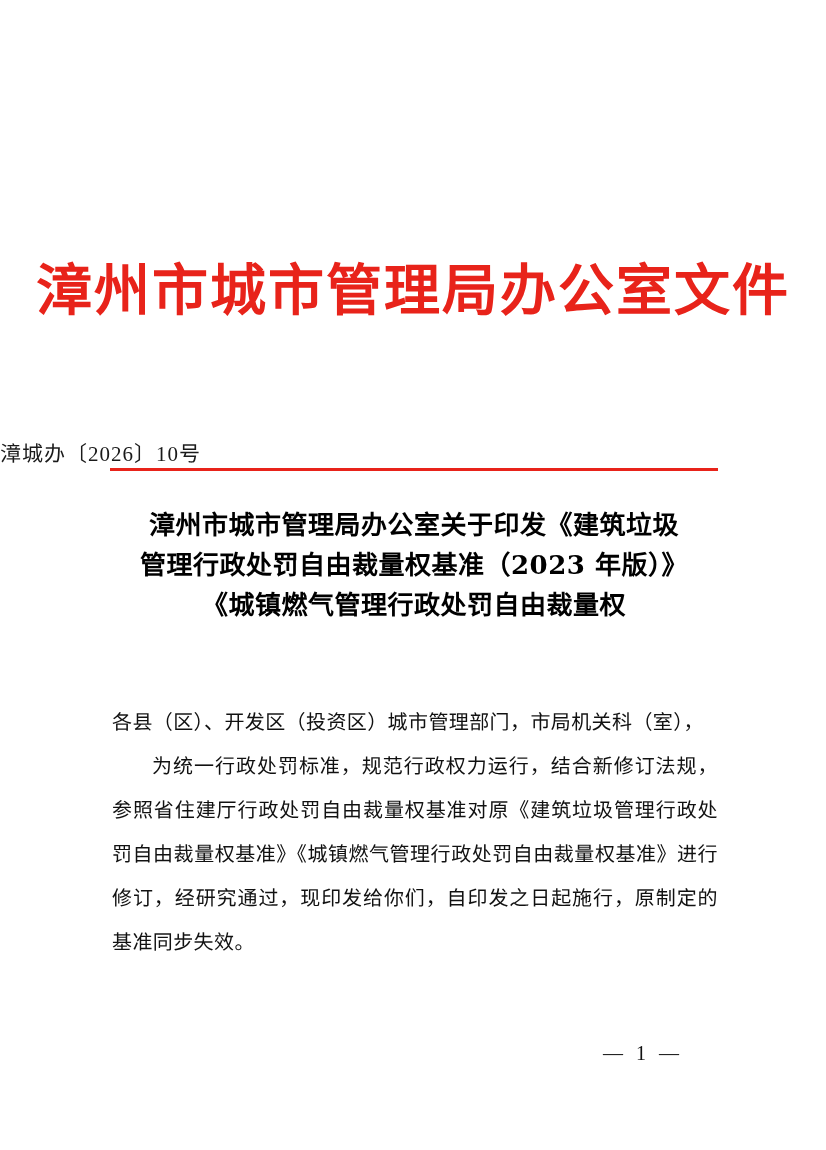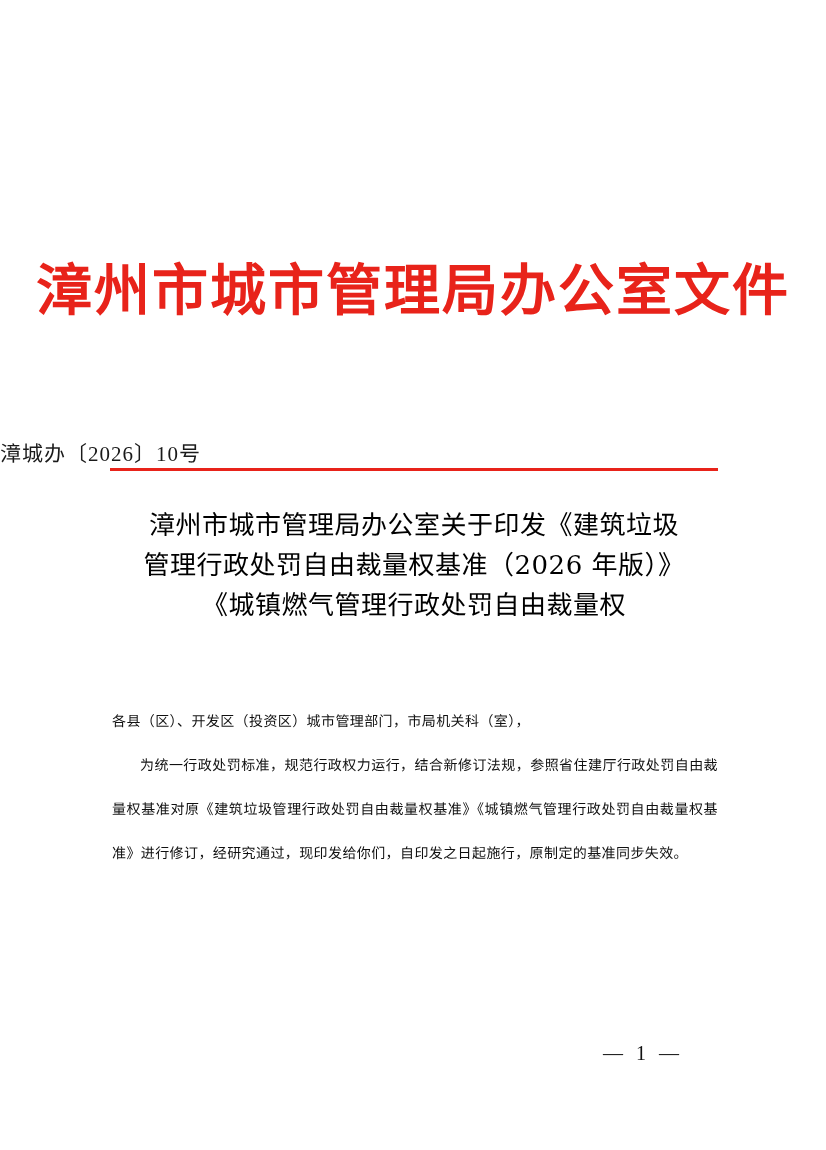--- a/index.html
+++ b/index.html
@@ -64,38 +64,38 @@
   }
 
   
   .main-title {
     position: absolute;
     top: 505px;
     left: 110px;
     width: 608px;
     text-align: center;
     font-family: "DejaVu Serif", "Liberation Serif", serif;
-    font-weight: normal;
+    font-weight: bold;
     font-size: 26px;
     line-height: 40px;
     color: #000000;
     letter-spacing: 0.5px;
   }
   .main-title .tline {
     display: block;
     white-space: nowrap;
   }
 
   
   .body-text {
     position: absolute;
     top: 700px;
     left: 112px;
     width: 606px;
-    font-size: 14px;
+    font-size: 20px;
     line-height: 44px;
     color: #111111;
     letter-spacing: 0.4px;
     font-family: Liberation Serif, serif;
   }
   .body-text p {
     margin: 0;
     text-align: justify;
     text-justify: inter-ideograph;
   }
@@ -127,21 +127,21 @@
   <div class="doc-header">
     <div class="doc-header-title">漳州市城市管理局办公室文件</div>
   </div>
 
   <div class="doc-number">漳城办〔2026〕10号</div>
 
   <div class="red-rule"></div>
 
   <div class="main-title">
     <span class="tline">漳州市城市管理局办公室关于印发《建筑垃圾</span>
-    <span class="tline">管理行政处罚自由裁量权基准（2026 年版）》</span>
+    <span class="tline">管理行政处罚自由裁量权基准（2023 年版）》</span>
     <span class="tline">《城镇燃气管理行政处罚自由裁量权</span>
   </div>
 
   <div class="body-text">
     <p>各县（区）、开发区（投资区）城市管理部门，市局机关科（室），</p>
     <p class="indent">为统一行政处罚标准，规范行政权力运行，结合新修订法规，参照省住建厅行政处罚自由裁量权基准对原《建筑垃圾管理行政处罚自由裁量权基准》《城镇燃气管理行政处罚自由裁量权基准》进行修订，经研究通过，现印发给你们，自印发之日起施行，原制定的基准同步失效。</p>
   </div>
 
   <div class="page-number">
     <span class="pn-inner">— 1 —</span>

